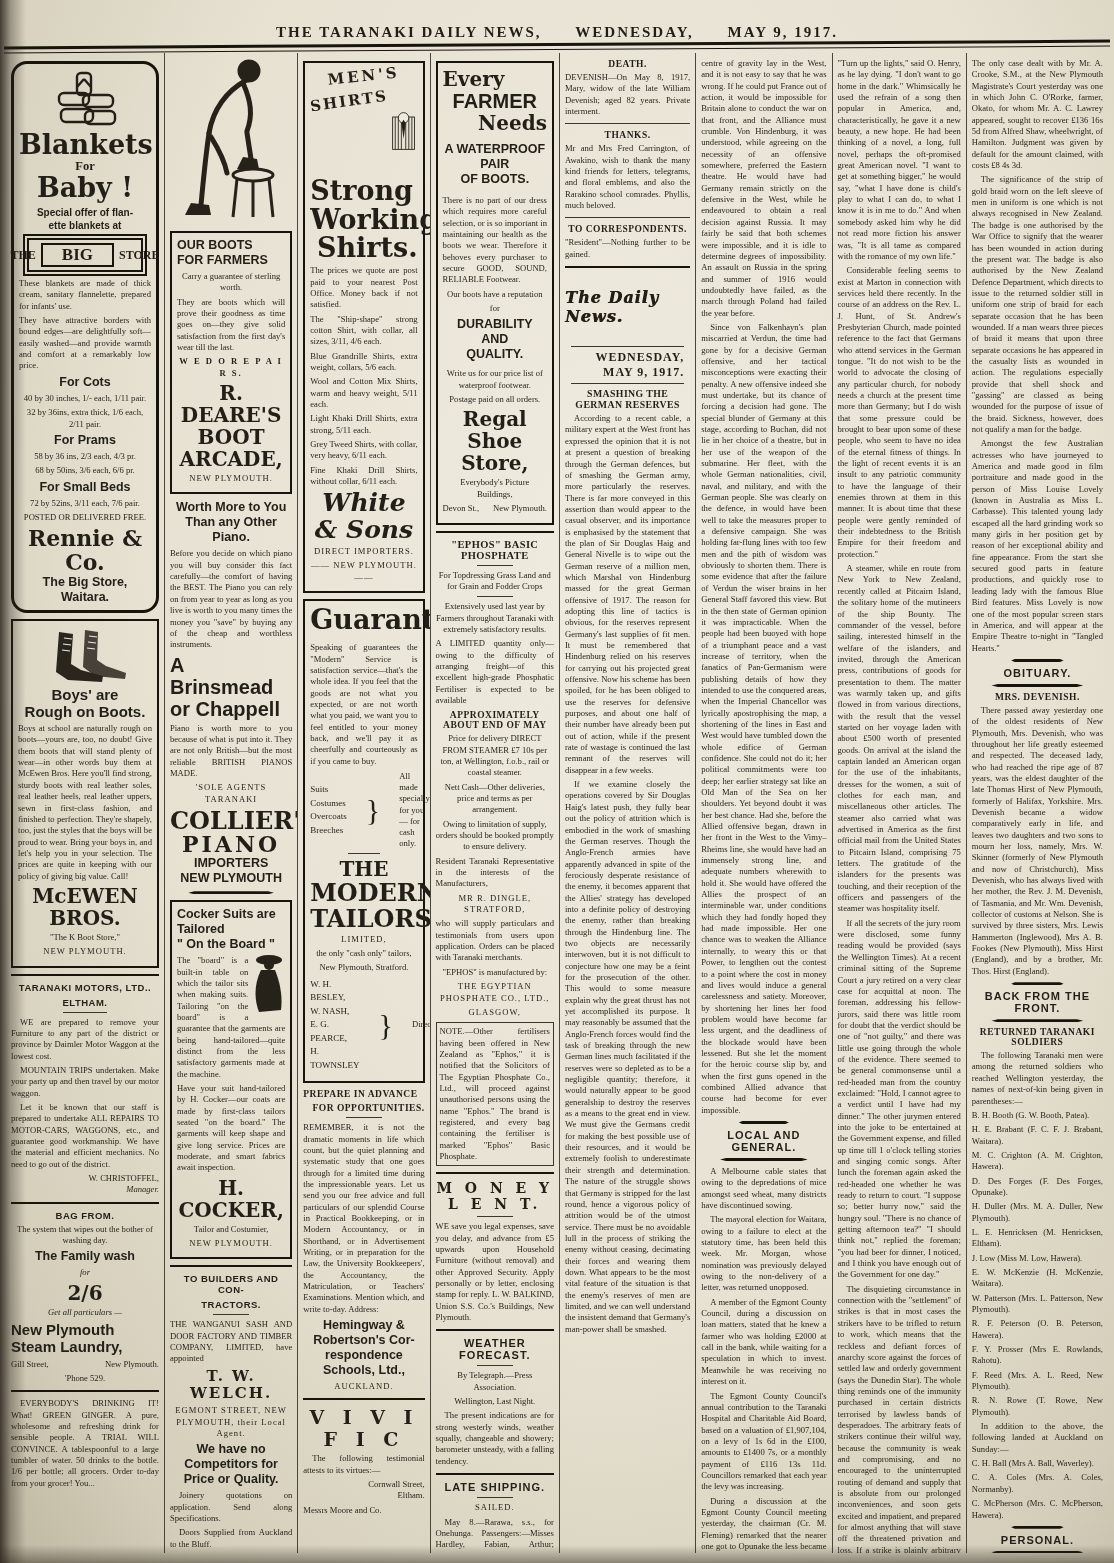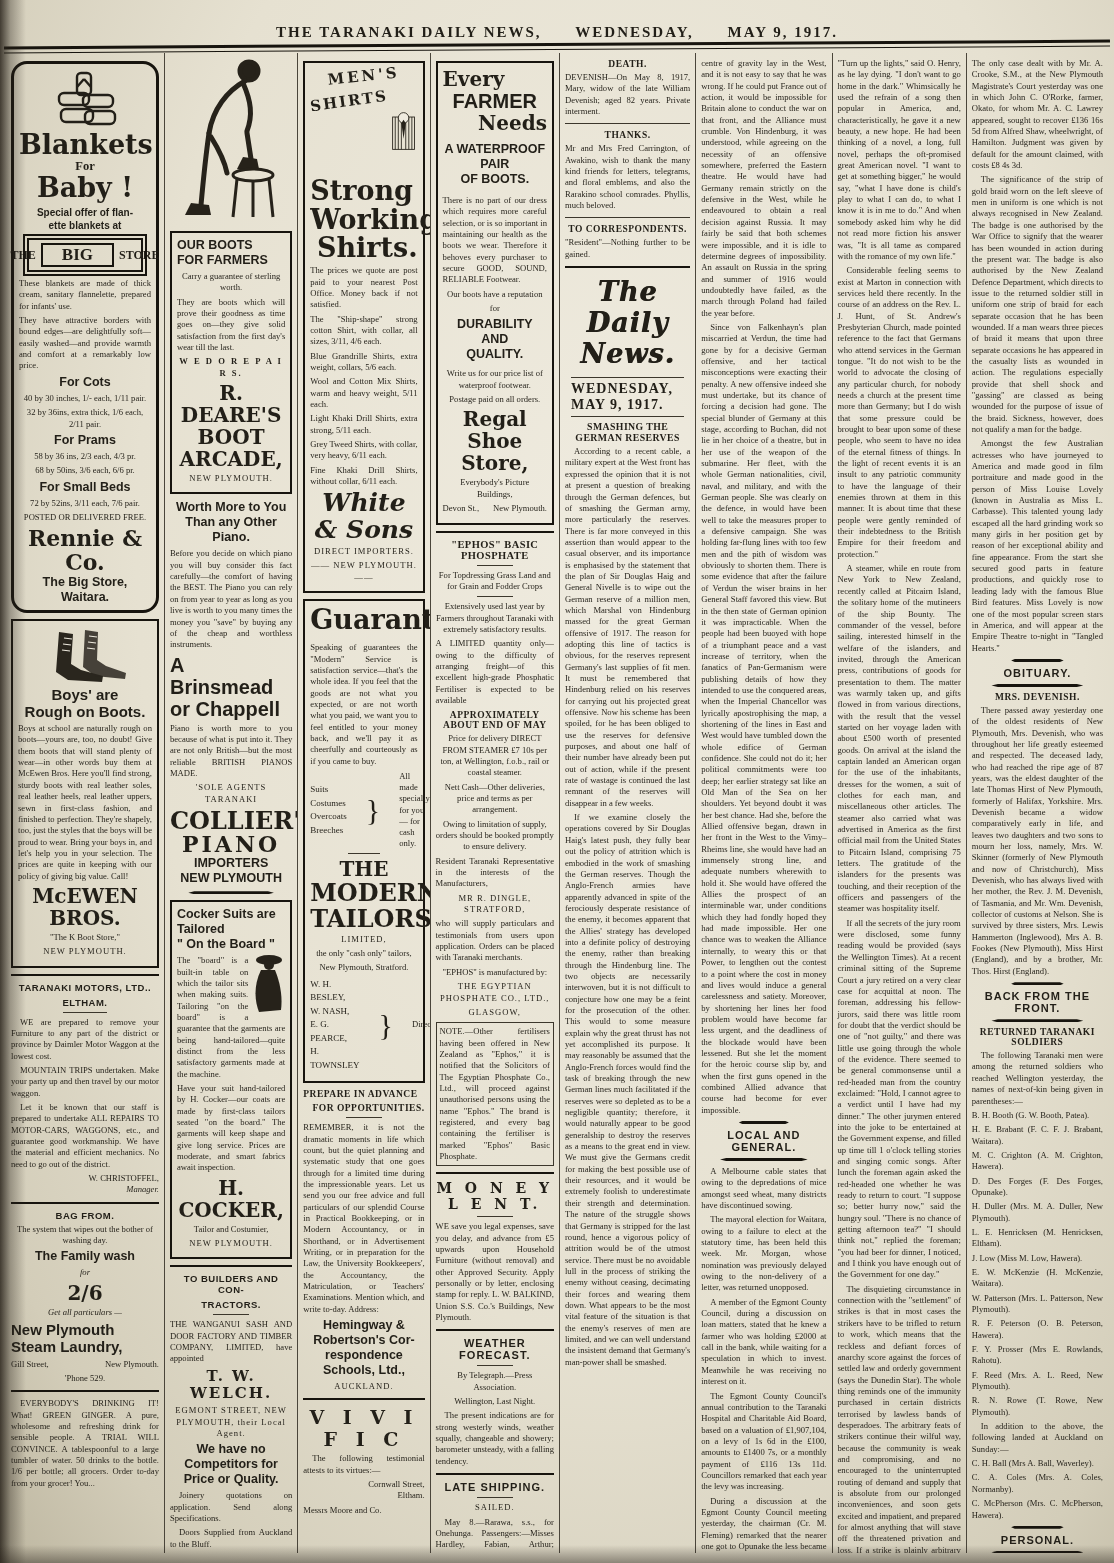--- a/index.html
+++ b/index.html
@@ -30,23 +30,23 @@
   .disp13{font-weight:bold;font-size:12.5px;line-height:1.2;text-align:center;}
   .sans{font-family:"Liberation Sans","DejaVu Sans",sans-serif;}
   .shead{font-weight:bold;font-size:11px;letter-spacing:1px;text-align:center;margin:5px 0 3px 0;}
   .sheadsm{font-weight:bold;font-size:9.5px;letter-spacing:.5px;text-align:center;margin:4px 0 2px 0;}
   .orn{height:3px;width:70%;margin:5px auto;background:#17140e;
     clip-path:polygon(0 50%,7% 0,93% 0,100% 50%,93% 100%,7% 100%);}
   .orn.short{width:40%;}
   .hr1{border-top:1px solid #3c372c;margin:6px 0;}
   .hr2{border-top:2px solid #17140e;margin:6px 0;}
   .hrdash{border-top:1px solid #3c372c;width:30%;margin:4px auto;}
-  .fraktur{font-family:"DejaVu Serif",serif;font-weight:bold;font-style:italic;font-size:27px;
-    text-align:center;letter-spacing:1px;text-shadow:.6px 0 0 #221f18;margin:8px 0;}
-  .dateline{font-weight:bold;font-size:14px;text-align:left;letter-spacing:1px;
+  .fraktur{font-family:"DejaVu Serif",serif;font-weight:bold;font-style:italic;font-size:16px;
+    letter-spacing:1px;text-shadow:.6px 0 0 #221f18;margin:20px 0;}
+  .dateline{font-weight:bold;font-size:12px;text-align:right;letter-spacing:1px;
     border-top:1px solid #3c372c;border-bottom:1px solid #3c372c;padding:3px 0;margin:0 6px;}
   .edhead{font-weight:bold;font-size:9.8px;letter-spacing:.4px;text-align:center;margin:4px 0 2px 0;}
   .bigstore{display:flex;align-items:center;justify-content:center;gap:5px;border:2px solid #17140e;
     outline:2px solid #17140e;outline-offset:2px;padding:3px 4px;margin:6px 8px;}
   .bigstore .b1{font-weight:bold;font-size:12px;}
   .bigstore .b2{font-weight:bold;font-size:17px;border:2px solid #17140e;padding:0 19px;}
   .bracegrp{display:flex;align-items:center;justify-content:flex-start;gap:19px;margin:4px 0;}
   .bracegrp .items div{font-size:9px;line-height:1.5;}
   .brace{font-size:30px;font-weight:normal;line-height:1;}
   .bracenote{font-size:8.6px;width:62px;line-height:1.3;}

